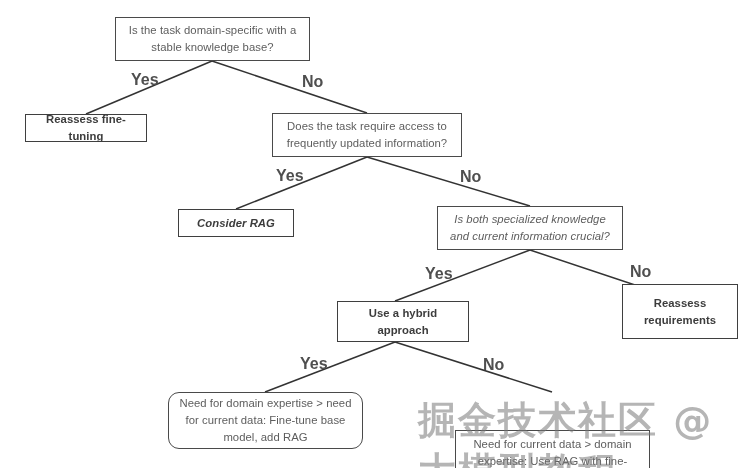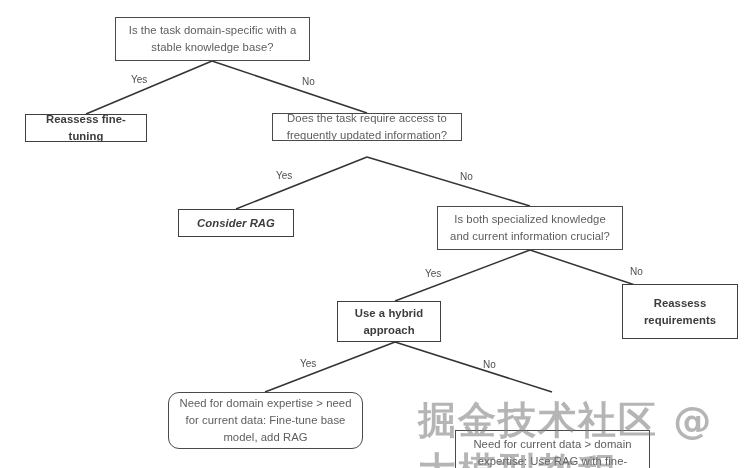--- a/index.html
+++ b/index.html
@@ -51,23 +51,24 @@
     color: #5d5d5d;
   }
   .node-text {
     display: block;
     width: 100%;
     white-space: pre-line;
   }
   .edge-label {
     position: absolute;
     color: #4f4f4f;
-    font-size: 10px;
+    font-size: 16px;
     line-height: 13px;
     white-space: nowrap;
+    font-weight: bold;
   }
   #watermark {
     position: absolute;
     left: 418px;
     top: 424px;
     width: 333px;
     height: 44px;
     display: flex;
     align-items: center;
     justify-content: flex-start;
@@ -97,32 +98,32 @@
     </svg>
 
   <div id="nodes">
       <div class="node decision" style="left: 115px; top: 17px; width: 195px; height: 44px;">
         <span class="node-text">Is the task domain-specific with a
 stable knowledge base?</span>
       </div>
       <div class="node terminal" style="left: 25px; top: 114px; width: 122px; height: 28px;">
         <span class="node-text">Reassess fine-tuning</span>
       </div>
-      <div class="node decision" style="left: 272px; top: 113px; width: 190px; height: 28px;">
+      <div class="node decision" style="left: 272px; top: 113px; width: 190px; height: 44px;">
         <span class="node-text">Does the task require access to
 frequently updated information?</span>
       </div>
       <div class="node terminal" style="left: 178px; top: 209px; width: 116px; height: 28px; font-style: italic;">
         <span class="node-text">Consider RAG</span>
       </div>
-      <div class="node decision" style="left: 437px; top: 206px; width: 186px; height: 44px;">
+      <div class="node decision" style="left: 437px; top: 206px; width: 186px; height: 44px; font-style: italic;">
         <span class="node-text">Is both specialized knowledge
 and current information crucial?</span>
       </div>
-      <div class="node terminal" style="left: 337px; top: 301px; width: 104px; height: 41px;">
+      <div class="node terminal" style="left: 337px; top: 301px; width: 132px; height: 41px;">
         <span class="node-text">Use a hybrid
 approach</span>
       </div>
       <div class="node terminal" style="left: 622px; top: 284px; width: 116px; height: 55px;">
         <span class="node-text">Reassess
 requirements</span>
       </div>
       <div class="node outcome" style="left: 168px; top: 392px; width: 195px; height: 57px; border-radius: 11px;">
         <span class="node-text">Need for domain expertise &gt; need
 for current data: Fine-tune base

